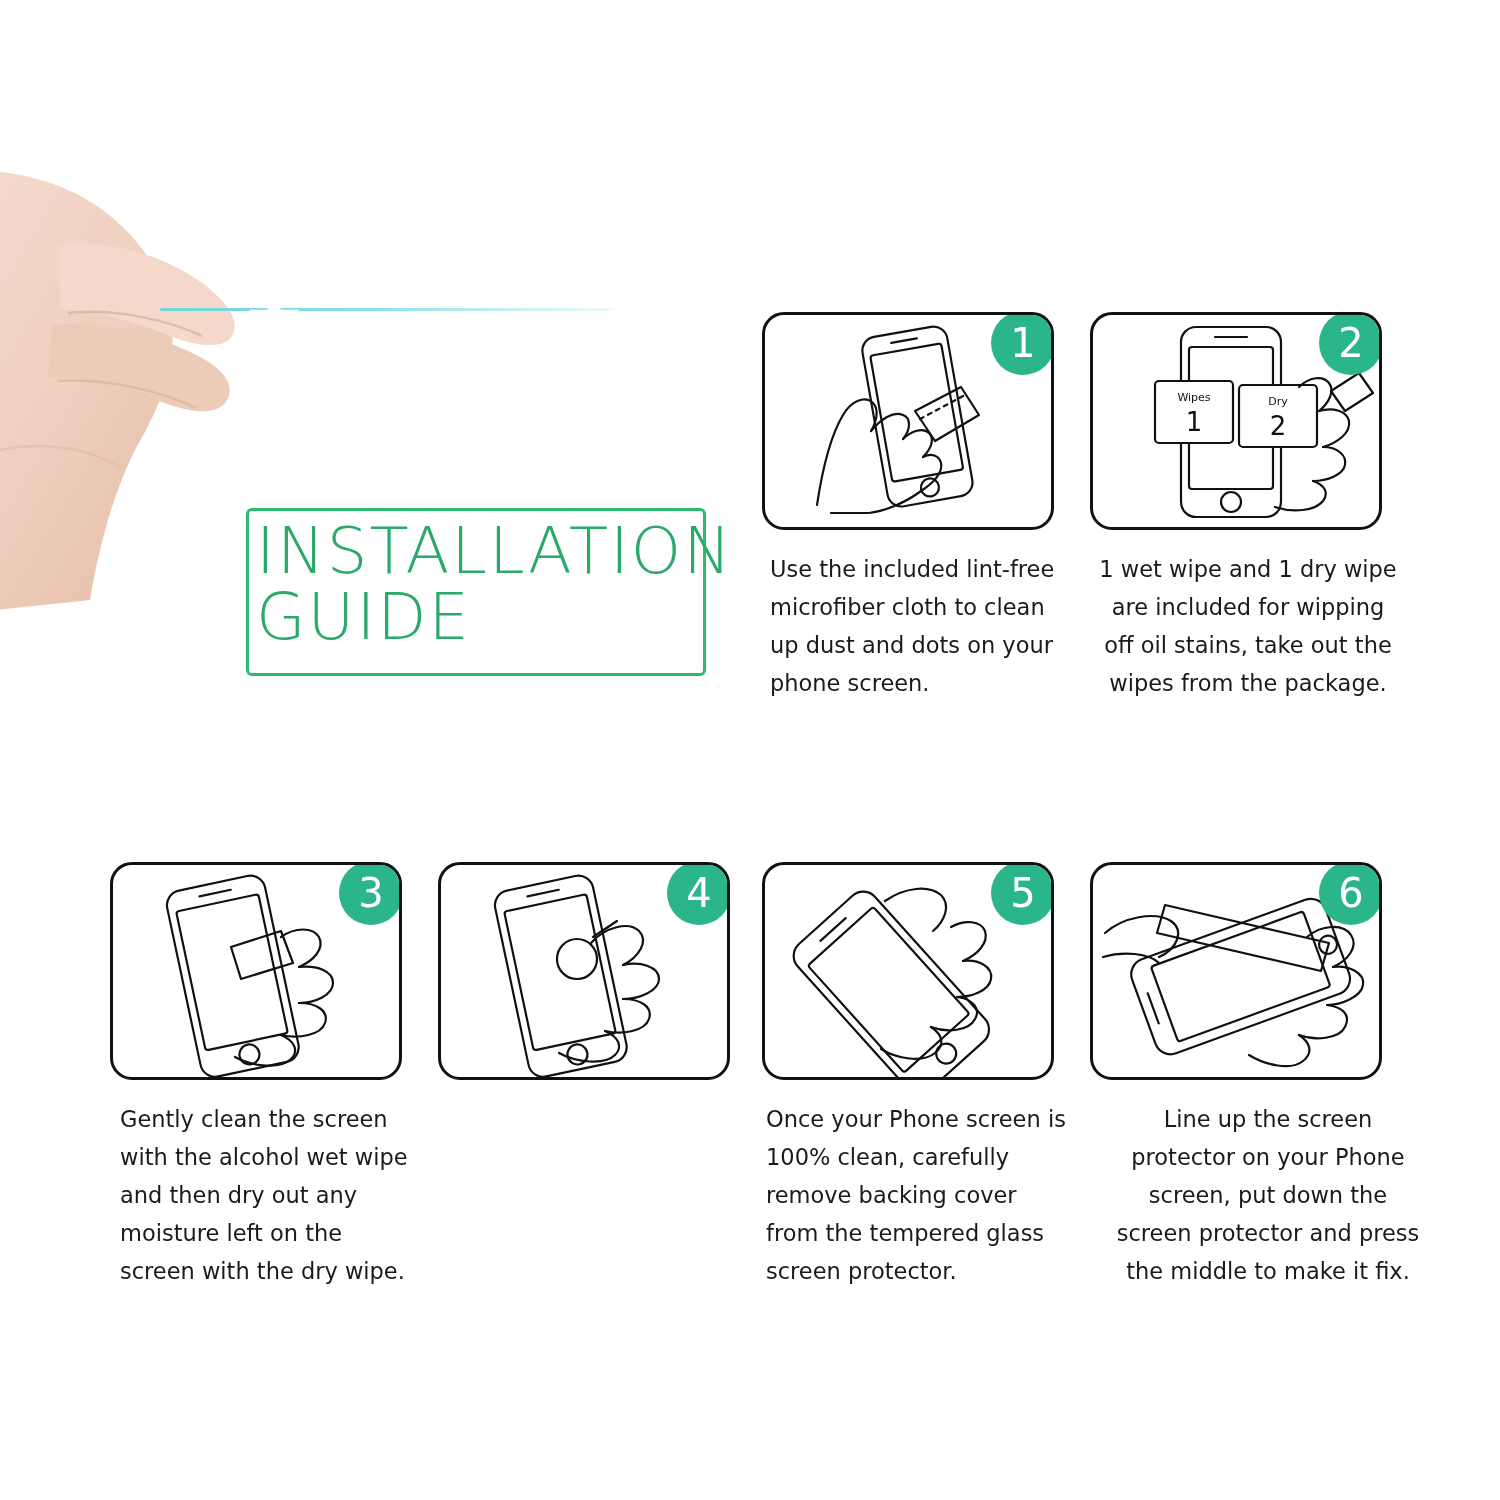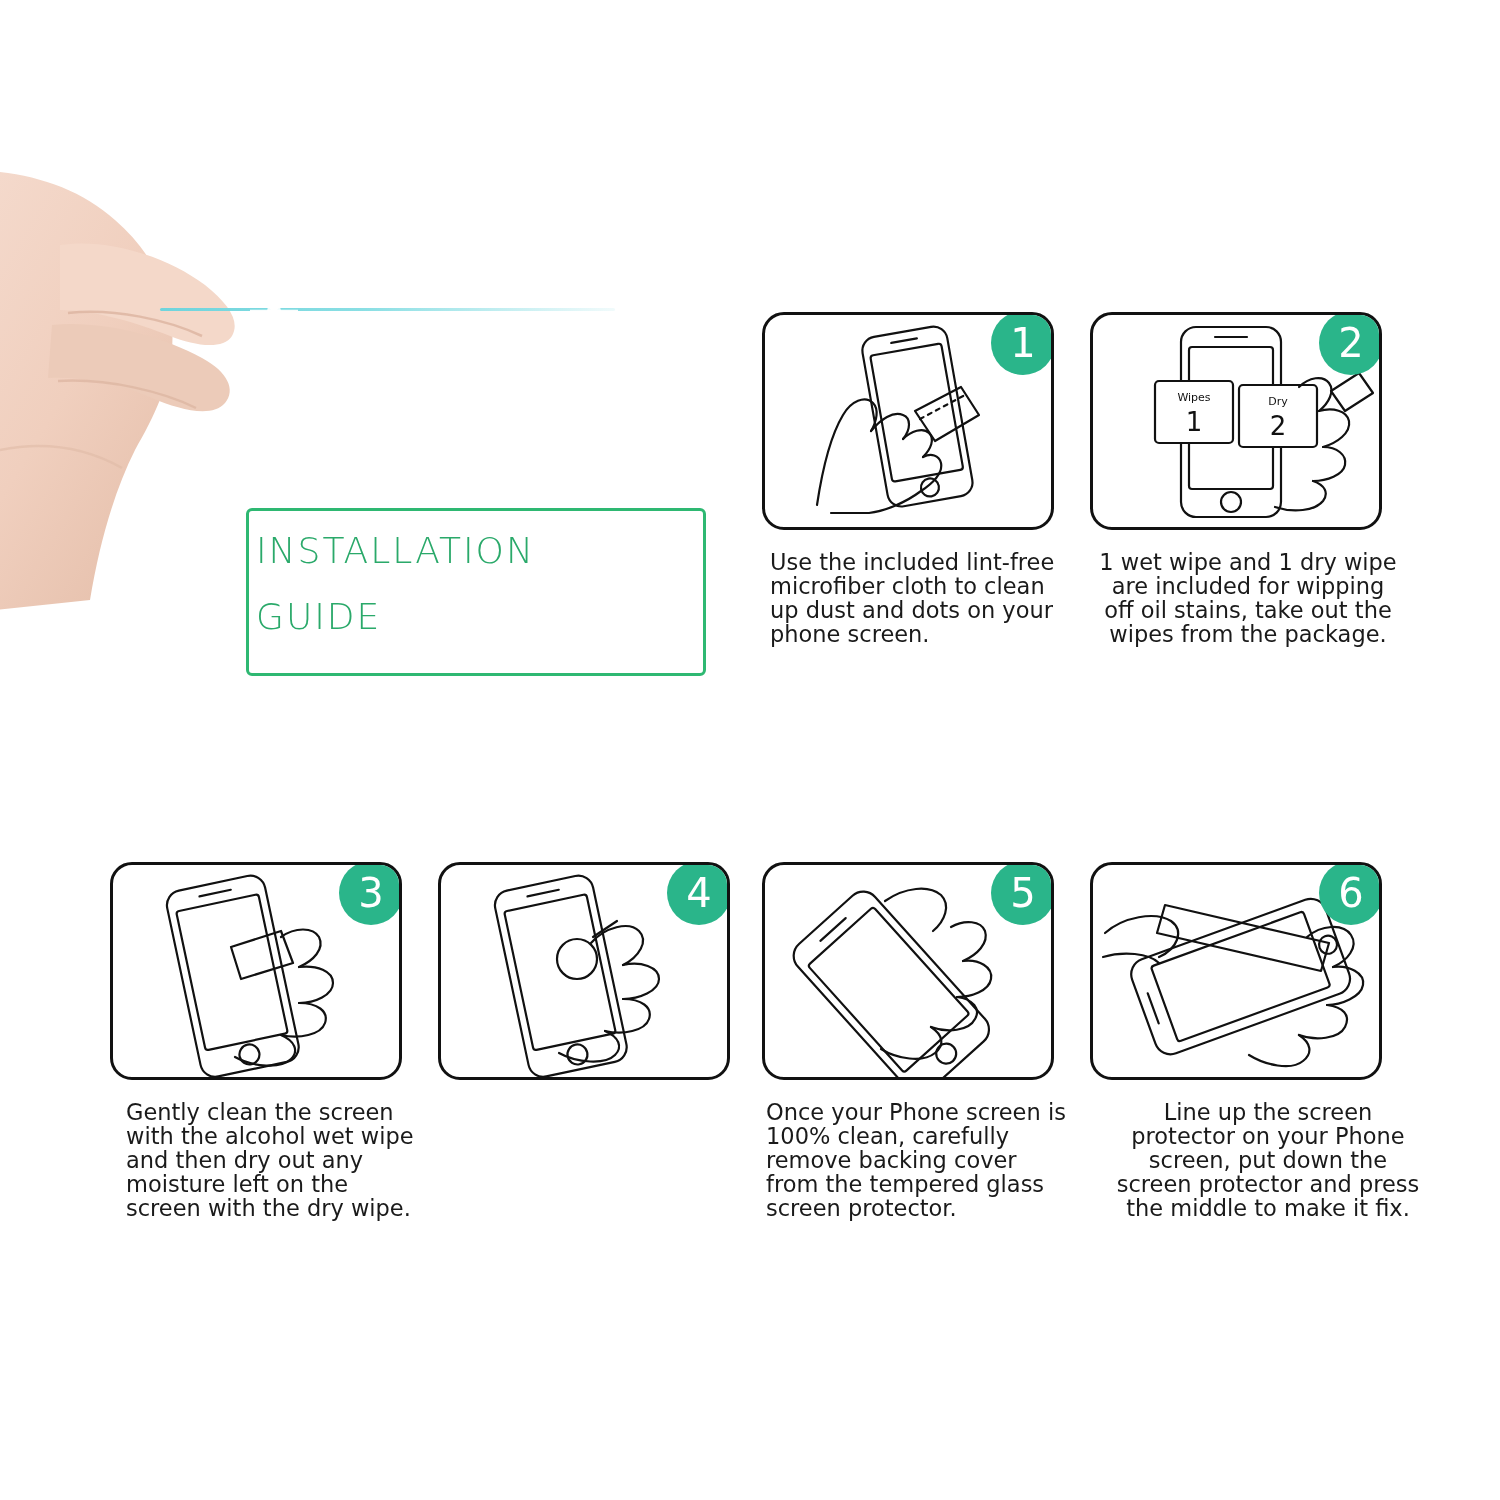--- a/index.html
+++ b/index.html
@@ -58,21 +58,21 @@
     border: 3px solid #2eb872;
     border-radius: 6px;
     box-sizing: border-box;
   }
   .title-text {
     position: absolute;
     left: 256px;
     top: 518px;
     width: 450px;
     color: #2aa96a;
-    font-size: 36px;
+    font-size: 64px;
     line-height: 66px;
     letter-spacing: 2px;
     font-family: "DejaVu Sans", sans-serif;
     font-weight: 300;
   }
 
   
   .step {
     position: absolute;
   }
@@ -94,21 +94,21 @@
     justify-content: center;
     font-size: 40px;
     font-family: "DejaVu Sans", sans-serif;
     font-weight: 400;
     z-index: 5;
   }
   .caption {
     position: absolute;
     color: #1a1a1a;
     font-size: 22.5px;
-    line-height: 24px;
+    line-height: 38px;
     font-family: "DejaVu Sans", sans-serif;
   }
 
   
   .illus { display: block; }
 </style>
 </head>
 <body>
 
 <div class="hand-photo">
@@ -220,21 +220,21 @@
         <path d="M 118 82 L 168 66 L 180 98 L 128 114 Z"></path>
 
         <path d="M 168 72 C 182 62, 200 62, 206 72 C 212 84, 200 96, 186 102"></path>
         <path d="M 186 102 C 204 100, 220 106, 220 118 C 220 130, 202 138, 186 138"></path>
         <path d="M 186 138 C 204 138, 216 146, 212 158 C 208 170, 186 174, 168 170"></path>
         <path d="M 168 170 C 182 176, 186 186, 178 194 C 168 204, 140 202, 122 192"></path>
       </g>
     </svg>
     <div class="badge" style="right:-4px; top:-4px; width:64px; height:64px;">3</div>
   </div>
-  <div class="caption" style="left:10px; top:238px; width:300px;margin-left:6px;">Gently clean the screen with the alcohol wet wipe and then dry out any moisture left on the screen with the dry wipe.</div>
+  <div class="caption" style="left:10px; top:238px; width:300px;">Gently clean the screen with the alcohol wet wipe and then dry out any moisture left on the screen with the dry wipe.</div>
 </div>
 
 <div class="step" style="left:438px; top:862px; width:292px;">
   <div class="panel" style="width:292px; height:218px;">
     <svg class="illus" viewBox="0 0 292 218" width="292" height="218">
       <g fill="none" stroke="#111" stroke-width="2.2" stroke-linejoin="round" stroke-linecap="round">
         <g transform="rotate(-12 140 110)">
           <rect x="70" y="12" width="100" height="190" rx="15"></rect>
           <rect x="78" y="32" width="84" height="142" rx="3"></rect>
           <line x1="104" y1="22" x2="136" y2="22"></line>

